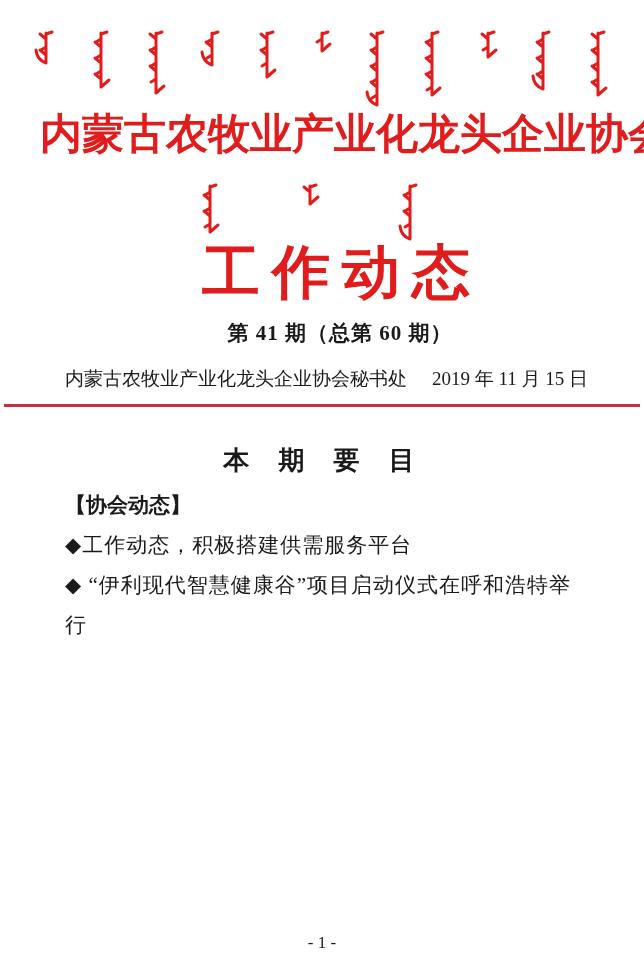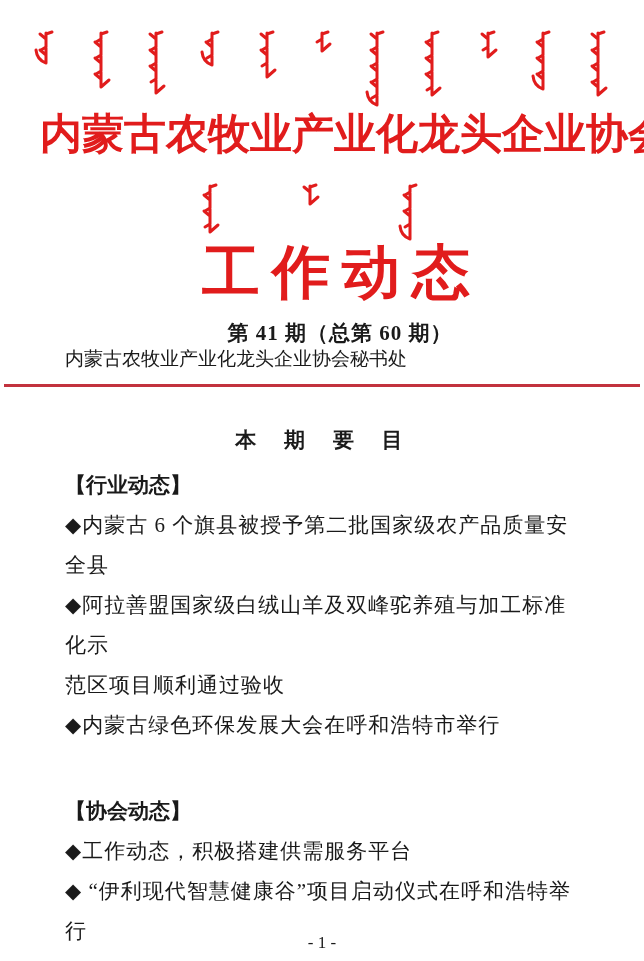--- a/index.html
+++ b/index.html
@@ -53,39 +53,40 @@
   }
   .issue-line{
     margin-top:16px;
     text-align:center;
     font-size:21px;
     font-weight:bold;
     letter-spacing:1px;
     padding-left:36px;
   }
   .pub-row{
+    margin-top:20px;
     padding:0 56px 0 65px;
     display:flex;
     justify-content:space-between;
     font-size:19px;
     line-height:24px;
   }
   .red-rule{
     border:none;
     border-top:3px solid;
     margin:13px 4px 0 4px;
   }
   
   .toc{padding:0 60px 0 65px;}
   .toc-heading{
     margin-top:40px;
     text-align:center;
     font-family:"Liberation Sans","DejaVu Sans",sans-serif;
     font-weight:bold;
-    font-size:21px;
+    font-size:26px;
     letter-spacing:11px;
     line-height:26px;
   }
   .toc-section{margin-top:12px;}
   .toc-section + .toc-section{margin-top:46px;}
   .sec-title{
     font-family:"Liberation Sans","DejaVu Sans",sans-serif;
     font-weight:bold;
     font-size:21px;
     line-height:40px;
@@ -157,34 +158,28 @@
         <path d="M12,3 L12,56 M12,4 l6,-2 M12,9 l-5,3 M12,17 l-6,-5 M12,25 l-5,3 M12,33 l-6,-5 M12,41 l-5,3 M12,56 q-9,-3 -10,-13" fill="none" stroke="#e11c1c" stroke-width="3" stroke-linecap="round" stroke-linejoin="round"></path>
       </svg>
     </div>
 
   <h2 class="bulletin-title" style="color: rgb(225, 28, 28); margin-left: 40px;">工作动态</h2>
 
   <div class="issue-line">第 41 期（总第 60 期）</div>
 
   <div class="pub-row">
     <span>内蒙古农牧业产业化龙头企业协会秘书处</span>
+    <span>2019 年 11 月 15 日</span>
   </div>
 
   <hr class="red-rule" style="border-top-color: rgb(194, 50, 62);">
 
   <div class="toc">
     <div class="toc-heading">本 期 要 目</div>
     <div id="toc-sections">
-        <div class="toc-section">
-          <div class="sec-title">【行业动态】</div>
-          <div class="toc-line">◆内蒙古 6 个旗县被授予第二批国家级农产品质量安全县</div>
-          <div class="toc-line">◆阿拉善盟国家级白绒山羊及双峰驼养殖与加工标准化示</div>
-          <div class="toc-line">范区项目顺利通过验收</div>
-          <div class="toc-line">◆内蒙古绿色环保发展大会在呼和浩特市举行</div>
-        </div>
         <div class="toc-section">
           <div class="sec-title">【协会动态】</div>
           <div class="toc-line">◆工作动态，积极搭建供需服务平台</div>
           <div class="toc-line">◆ “伊利现代智慧健康谷”项目启动仪式在呼和浩特举行</div>
         </div>
       </div>
   </div>
 
   <div class="footer">- 1 -</div>
 

